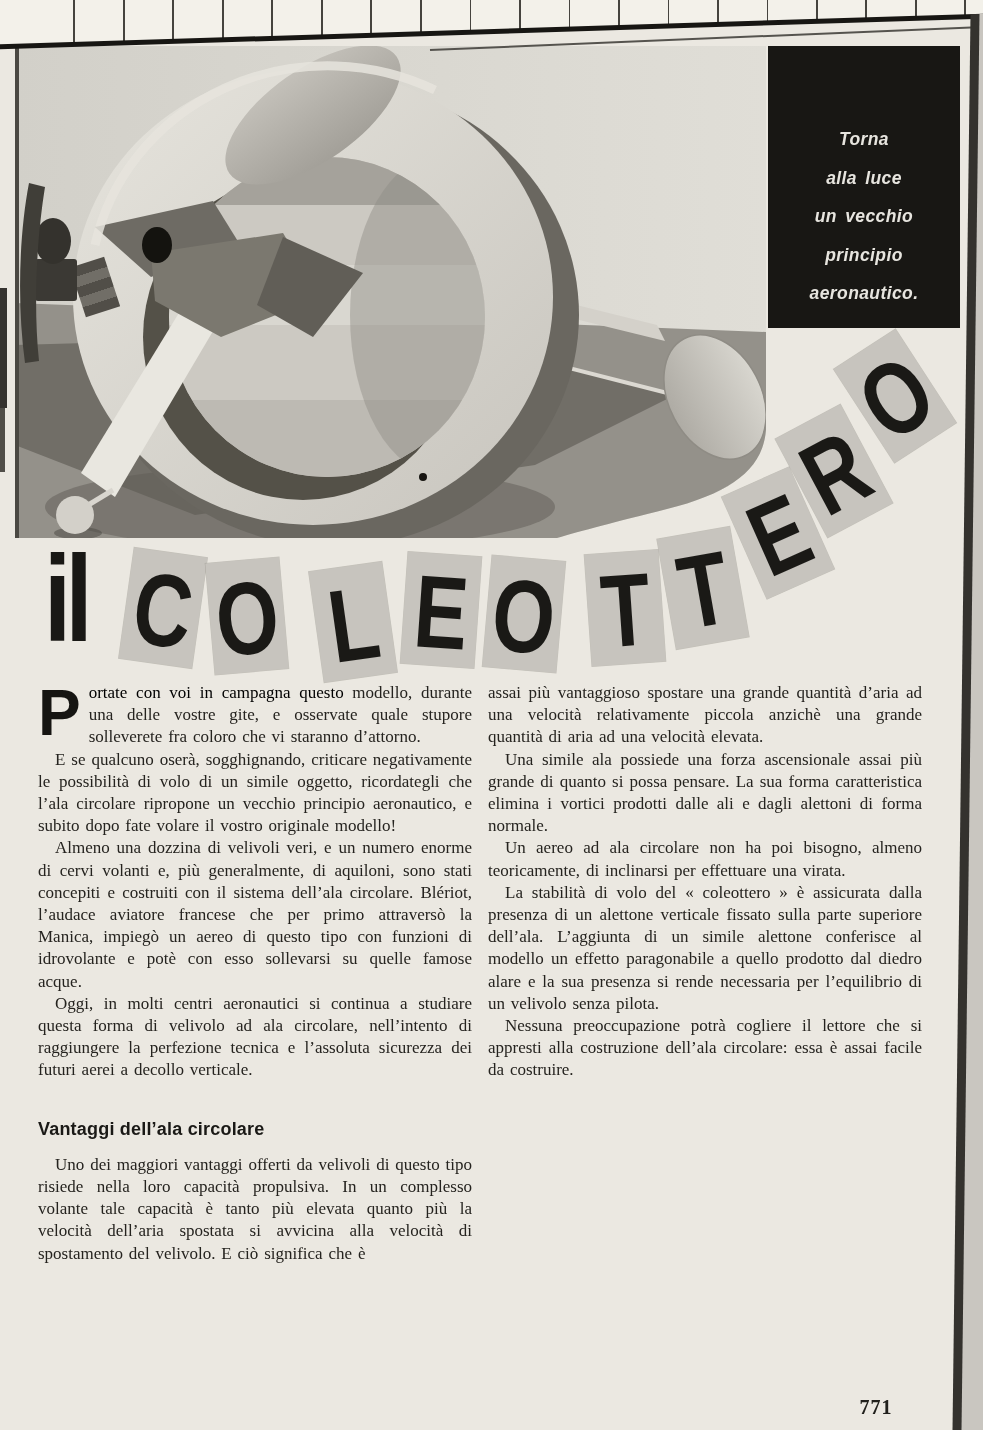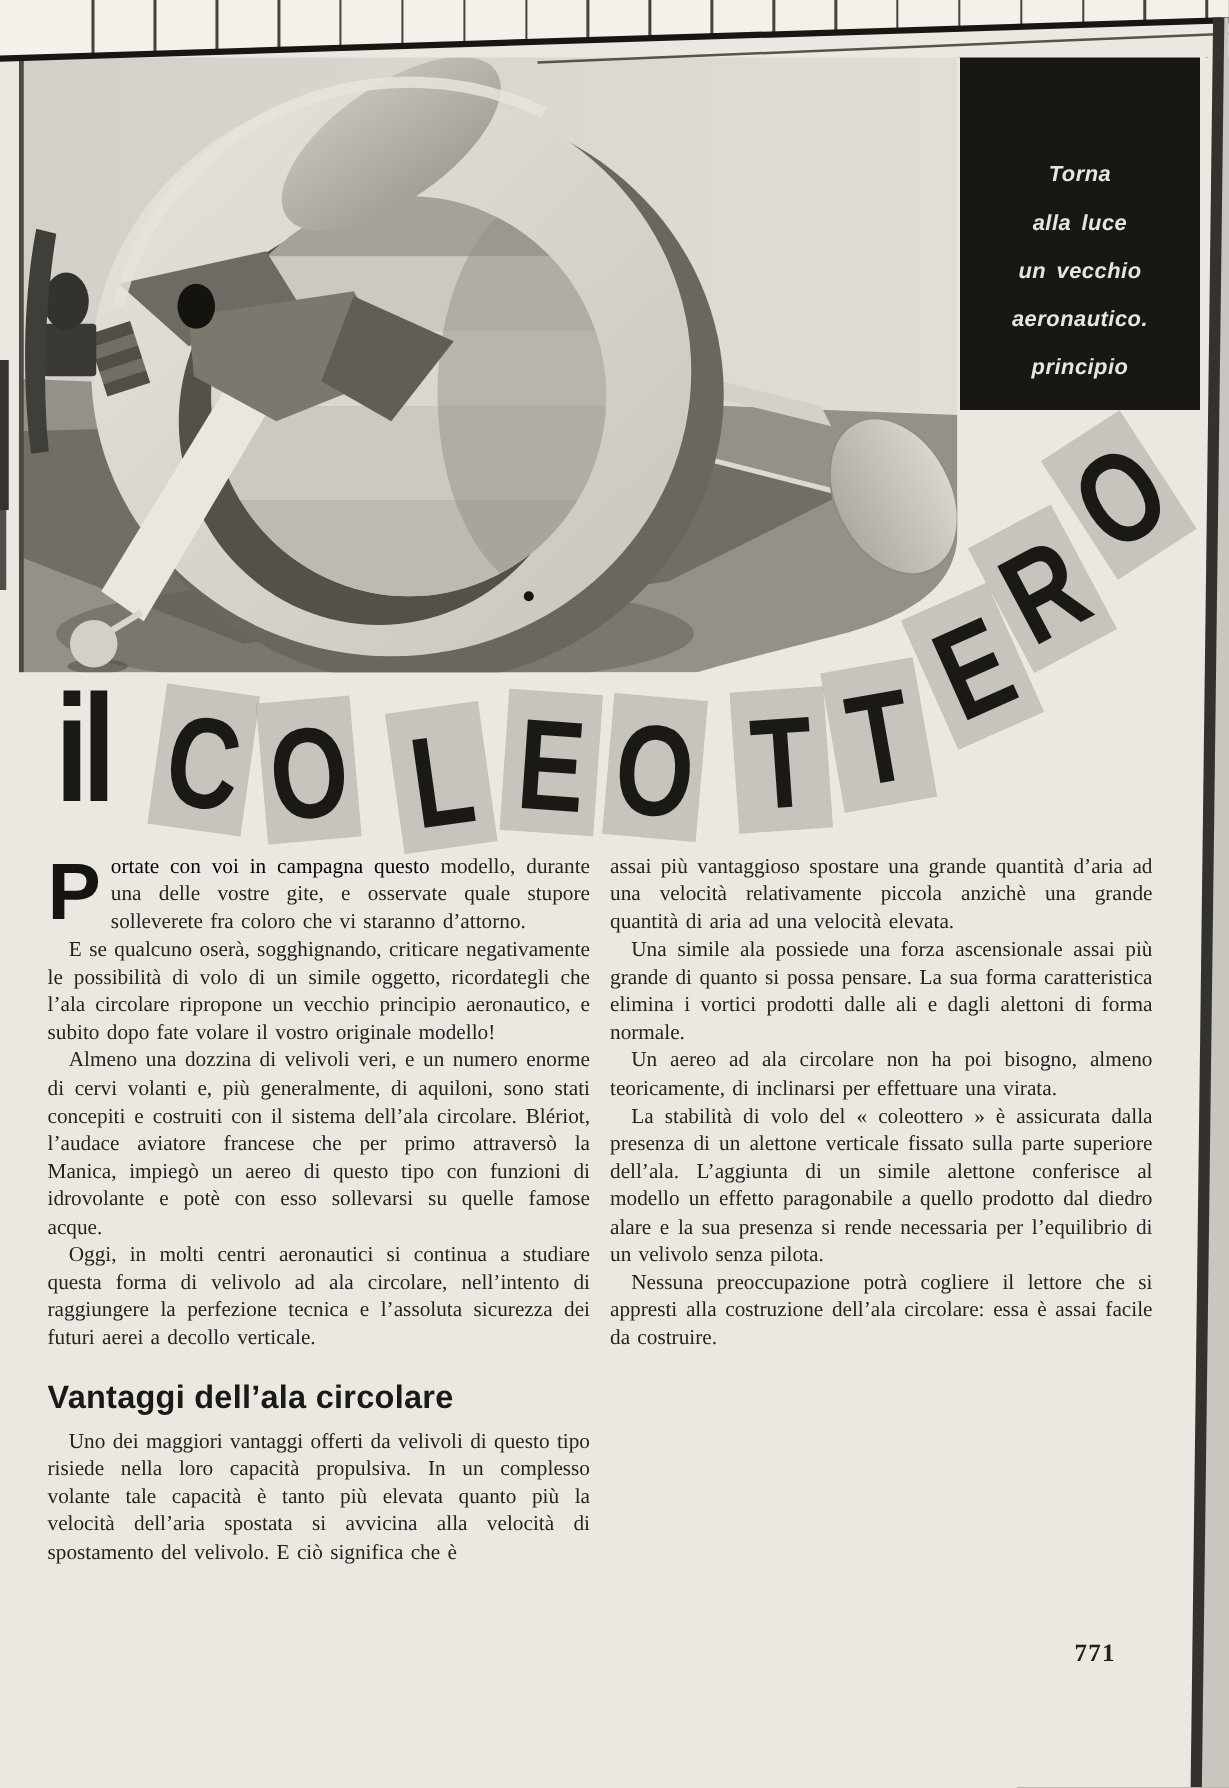--- a/index.html
+++ b/index.html
@@ -50,34 +50,34 @@
   #columns{
     position:absolute;left:38px;top:682px;width:884px;z-index:3;
     display:flex;gap:16px;
     color:#25231f;font-size:17px;line-height:22.2px;text-align:justify;
   }
   .col{width:434px;}
   .col p{margin:0;text-indent:17px;word-spacing:1.6px;}
   .col p.cont{text-indent:0;}
   .col p.dropcap-p{text-indent:0;}
   .col h2{
-    font-family:"Liberation Sans",sans-serif;font-size:26px;
-    margin:24px 0 14px;color:#1a1916;letter-spacing:.2px;font-weight:bold;
+    font-family:"Liberation Sans",sans-serif;font-size:18px;
+    margin:36px 0 14px;color:#1a1916;letter-spacing:.2px;font-weight:bold;
   }
   .col h2.big-gap{margin-top:46px;}
   .cap{
     float:left;
     font-family:"Liberation Sans",sans-serif;font-weight:bold;
     font-size:64px;line-height:54px;height:62px;
     padding:4px 8px 0 0;color:#161512;
   }
   .faded{color:#000000;}
   
   #pagenum{
-    position:absolute;left:836px;top:1312px;width:80px;text-align:center;
+    position:absolute;left:836px;top:1396px;width:80px;text-align:center;
     font-size:20px;font-weight:bold;color:#21201c;z-index:3;
     font-family:"Liberation Serif",serif;letter-spacing:1px;
   }
   
   .artifact{position:absolute;z-index:6;}
   #art1{left:0;top:288px;width:7px;height:120px;background:#35332f;}
   #art2{left:0;top:408px;width:5px;height:64px;background:#504e48;}
 </style>
 </head>
 <body>
@@ -192,22 +192,22 @@
       <circle cx="408" cy="432" r="4" fill="#171511"></circle>
 
       <rect x="0" y="0" width="4" height="493" fill="#4a4842"></rect>
     </g>
   </svg>
 
   <div id="kicker" style="background: rgb(24, 23, 20); color: rgb(231, 229, 223);">
     <div>Torna</div>
     <div>alla luce</div>
     <div>un vecchio</div>
+    <div>principio</div>
     <div>aeronautico.</div>
-    <div>principio</div>
   </div>
 
   <div id="title">
     <div class="il">il</div>
     <div id="title-letters">
         <div class="tile" style="left: 126px; top: 552px; transform: rotate(8deg);">
           <span>C</span>
         </div>
         <div class="tile" style="left: 210px; top: 560px; transform: rotate(-5deg);">
           <span>O</span>

